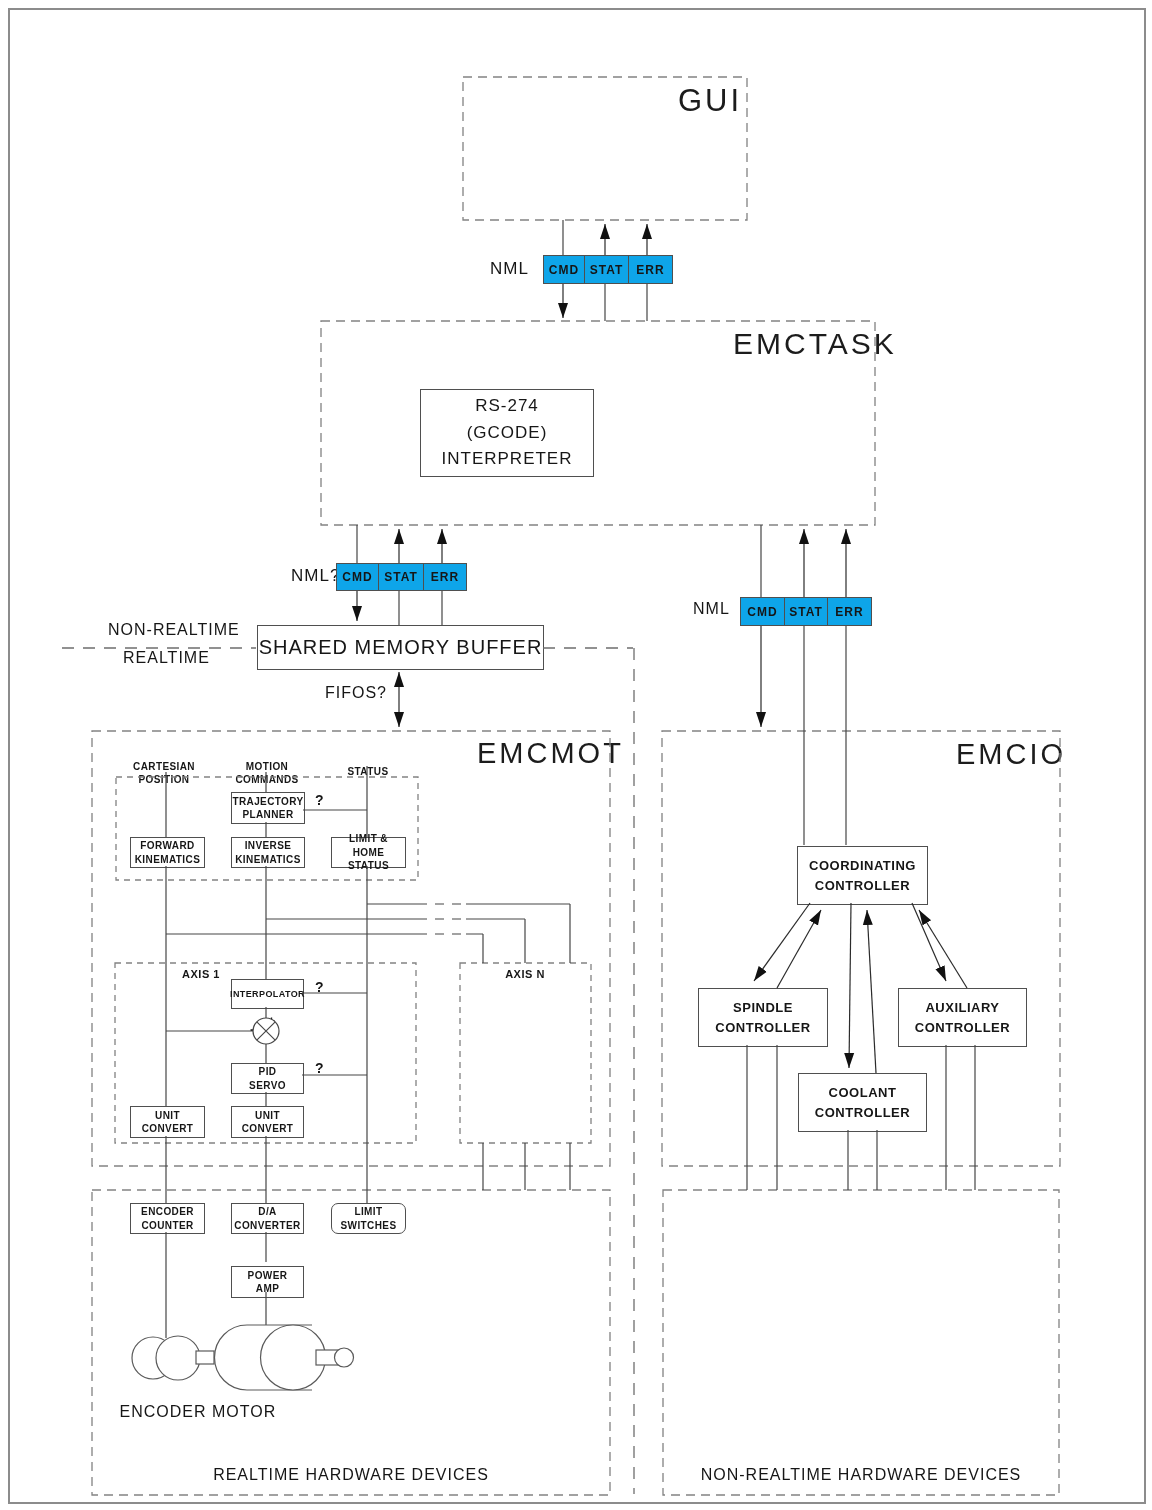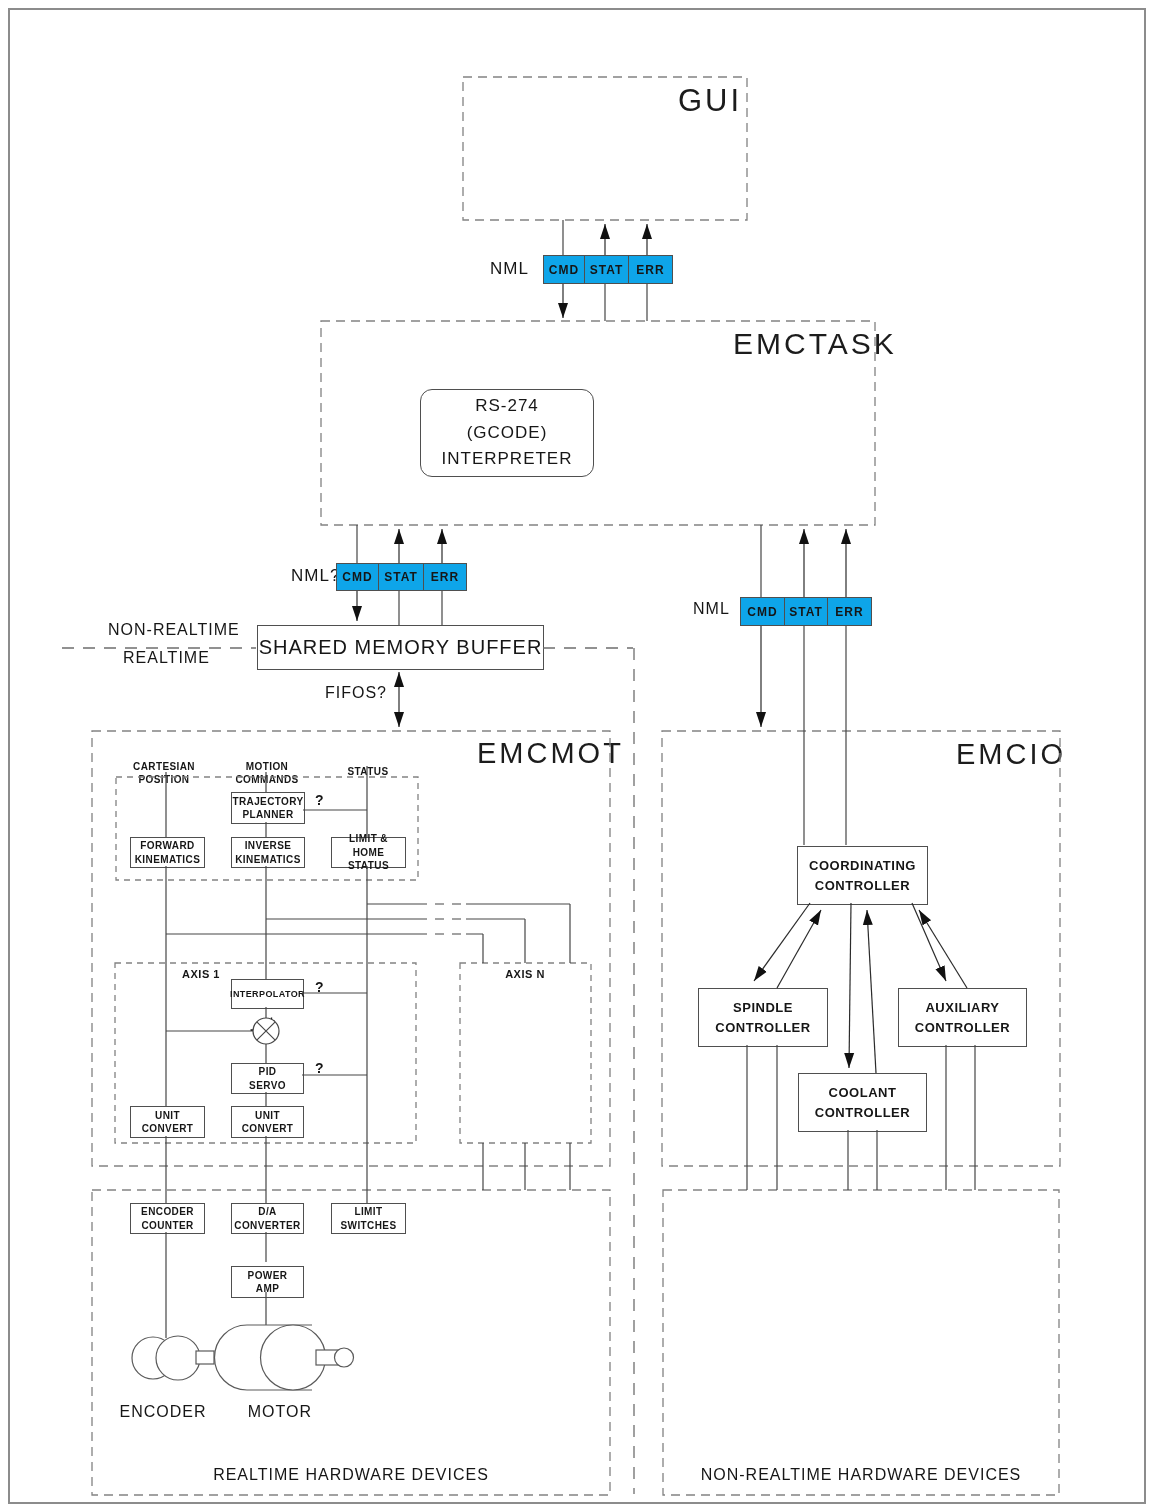--- a/index.html
+++ b/index.html
@@ -54,21 +54,21 @@
     <div class="ncell" style="width:41px;">CMD</div>
     <div class="ncell" style="width:44px;">STAT</div>
     <div class="ncell" style="width:42px;">ERR</div>
   </div>
   <div class="nrow" style="left:740px;top:597px;height:29px;">
     <div class="ncell" style="width:43px;">CMD</div>
     <div class="ncell" style="width:42px;">STAT</div>
     <div class="ncell" style="width:43px;">ERR</div>
   </div>
 
-  <div class="sbox big" style="left:420px;top:389px;width:172px;height:86px;border-radius:12px;">RS-274
+  <div class="sbox big" style="left:420px;top:389px;width:172px;height:86px;">RS-274
 (GCODE)
 INTERPRETER</div>
   <div class="sbox shm" style="left:257px;top:625px;width:285px;height:43px;">SHARED MEMORY BUFFER</div>
 
   <div class="sbox" style="left:231px;top:792px;width:72px;height:30px;">TRAJECTORY
 PLANNER</div>
   <div class="sbox" style="left:130px;top:837px;width:73px;height:29px;">FORWARD
 KINEMATICS</div>
   <div class="sbox" style="left:231px;top:837px;width:72px;height:29px;">INVERSE
 KINEMATICS</div>
@@ -79,21 +79,21 @@
 SERVO</div>
   <div class="sbox" style="left:130px;top:1106px;width:73px;height:30px;">UNIT
 CONVERT</div>
   <div class="sbox" style="left:231px;top:1106px;width:71px;height:30px;">UNIT
 CONVERT</div>
 
   <div class="sbox" style="left:130px;top:1203px;width:73px;height:29px;">ENCODER
 COUNTER</div>
   <div class="sbox" style="left:231px;top:1203px;width:71px;height:29px;">D/A
 CONVERTER</div>
-  <div class="sbox" style="left:331px;top:1203px;width:73px;height:29px;">LIMIT
+  <div class="sbox" style="left:331px;top:1203px;width:73px;height:29px;border-radius:7px;">LIMIT
 SWITCHES</div>
   <div class="sbox" style="left:231px;top:1266px;width:71px;height:30px;">POWER
 AMP</div>
 
   <div class="sbox mid" style="left:797px;top:846px;width:129px;height:57px;">COORDINATING
 CONTROLLER</div>
   <div class="sbox mid" style="left:698px;top:988px;width:128px;height:57px;">SPINDLE
 CONTROLLER</div>
   <div class="sbox mid" style="left:898px;top:988px;width:127px;height:57px;">AUXILIARY
 CONTROLLER</div>
@@ -107,21 +107,21 @@
   <div class="col" style="left:322px;top:748px;width:92px;">STATUS</div>
   <div class="axlbl" style="left:170px;top:968px;width:62px;">AXIS 1</div>
   <div class="axlbl" style="left:493px;top:968px;width:64px;">AXIS N</div>
   <div class="qm" style="left:315px;top:792px;">?</div>
   <div class="qm" style="left:315px;top:979px;">?</div>
   <div class="qm" style="left:315px;top:1060px;">?</div>
   <div class="qm" style="left:268px;top:1014px;font-size:12px;">+</div>
   <div class="qm" style="left:250px;top:1021px;font-size:14px;">-</div>
 
   <div class="lbl" style="left:113px;top:1403px;width:100px;text-align:center;">ENCODER</div>
-  <div class="lbl" style="left:212px;top:1403px;width:100px;text-align:right;">MOTOR</div>
+  <div class="lbl" style="left:212px;top:1403px;width:100px;text-align:left;">MOTOR</div>
   <div class="hwtitle" style="left:663px;top:1466px;width:396px;">NON-REALTIME HARDWARE DEVICES</div>
   <div class="hwtitle" style="left:92px;top:1466px;width:518px;">REALTIME HARDWARE DEVICES</div>
 
   <svg width="1152" height="1510" viewBox="0 0 1152 1510">
     <defs>
       <marker id="arr" markerUnits="userSpaceOnUse" markerWidth="17" markerHeight="12" refX="15" refY="5.5" orient="auto">
         <path d="M0 0.5 L15 5.5 L0 10.5 Z" fill="#111111"></path>
       </marker>
     </defs>
 

